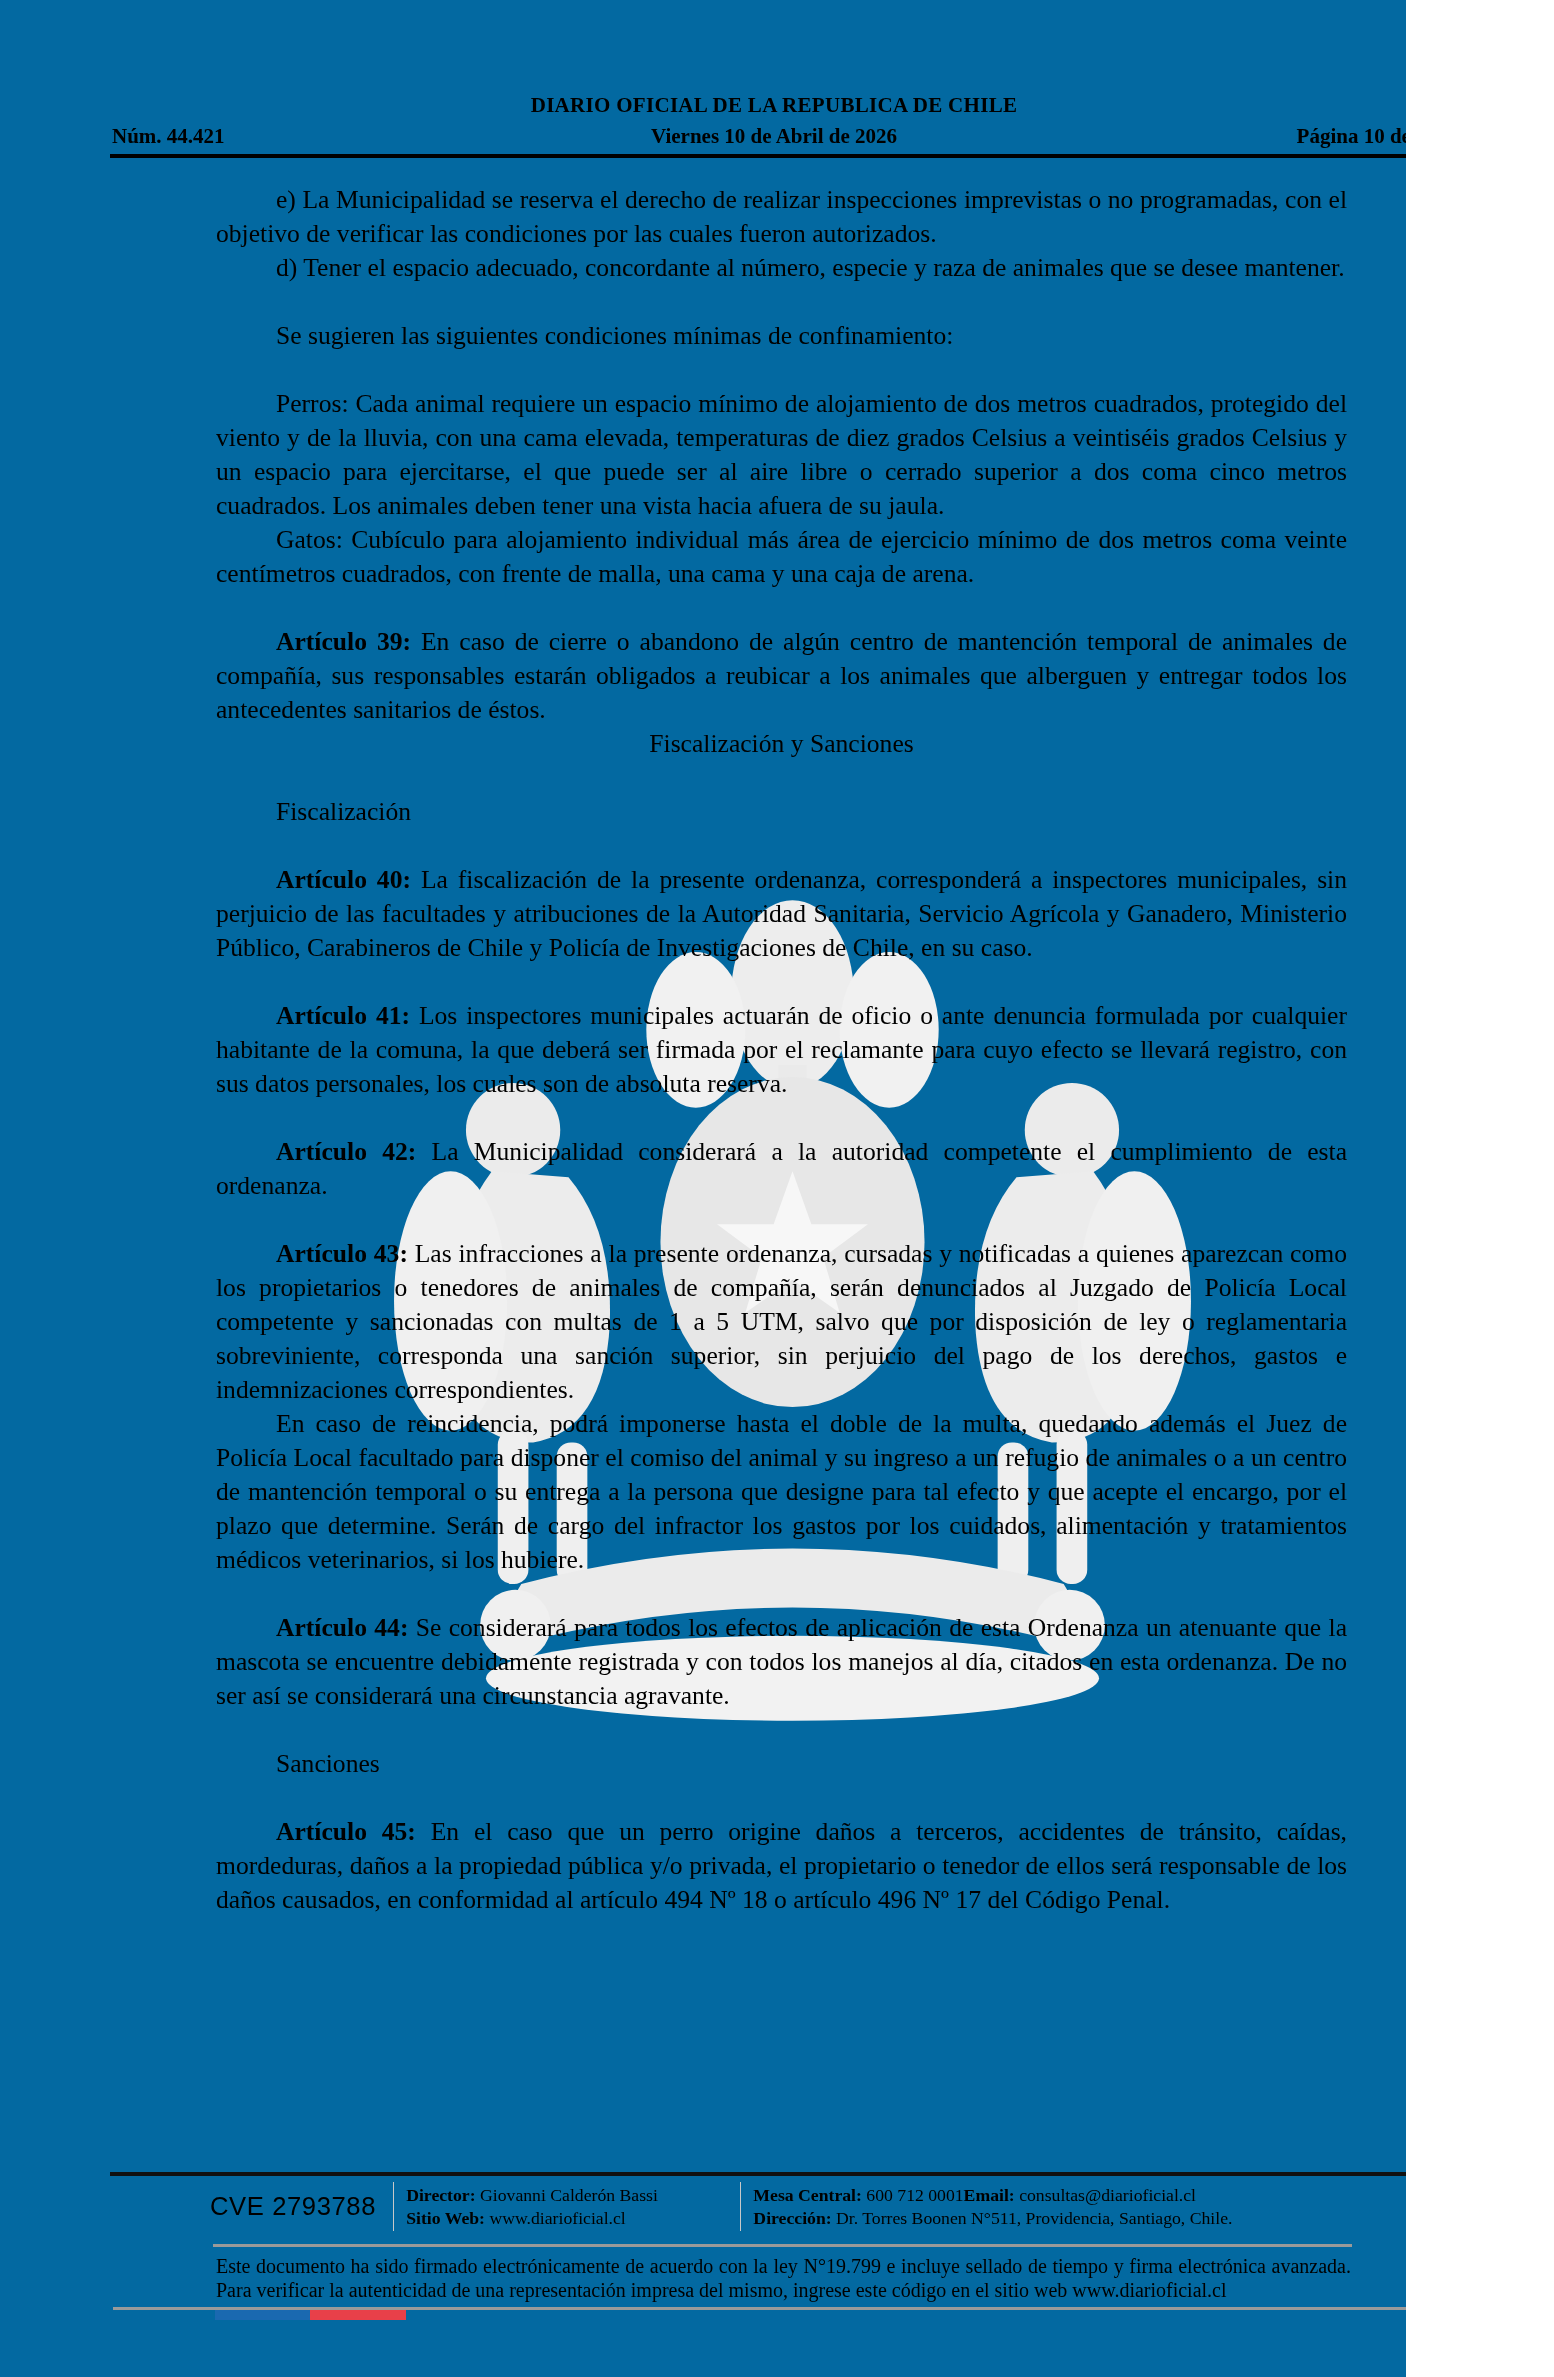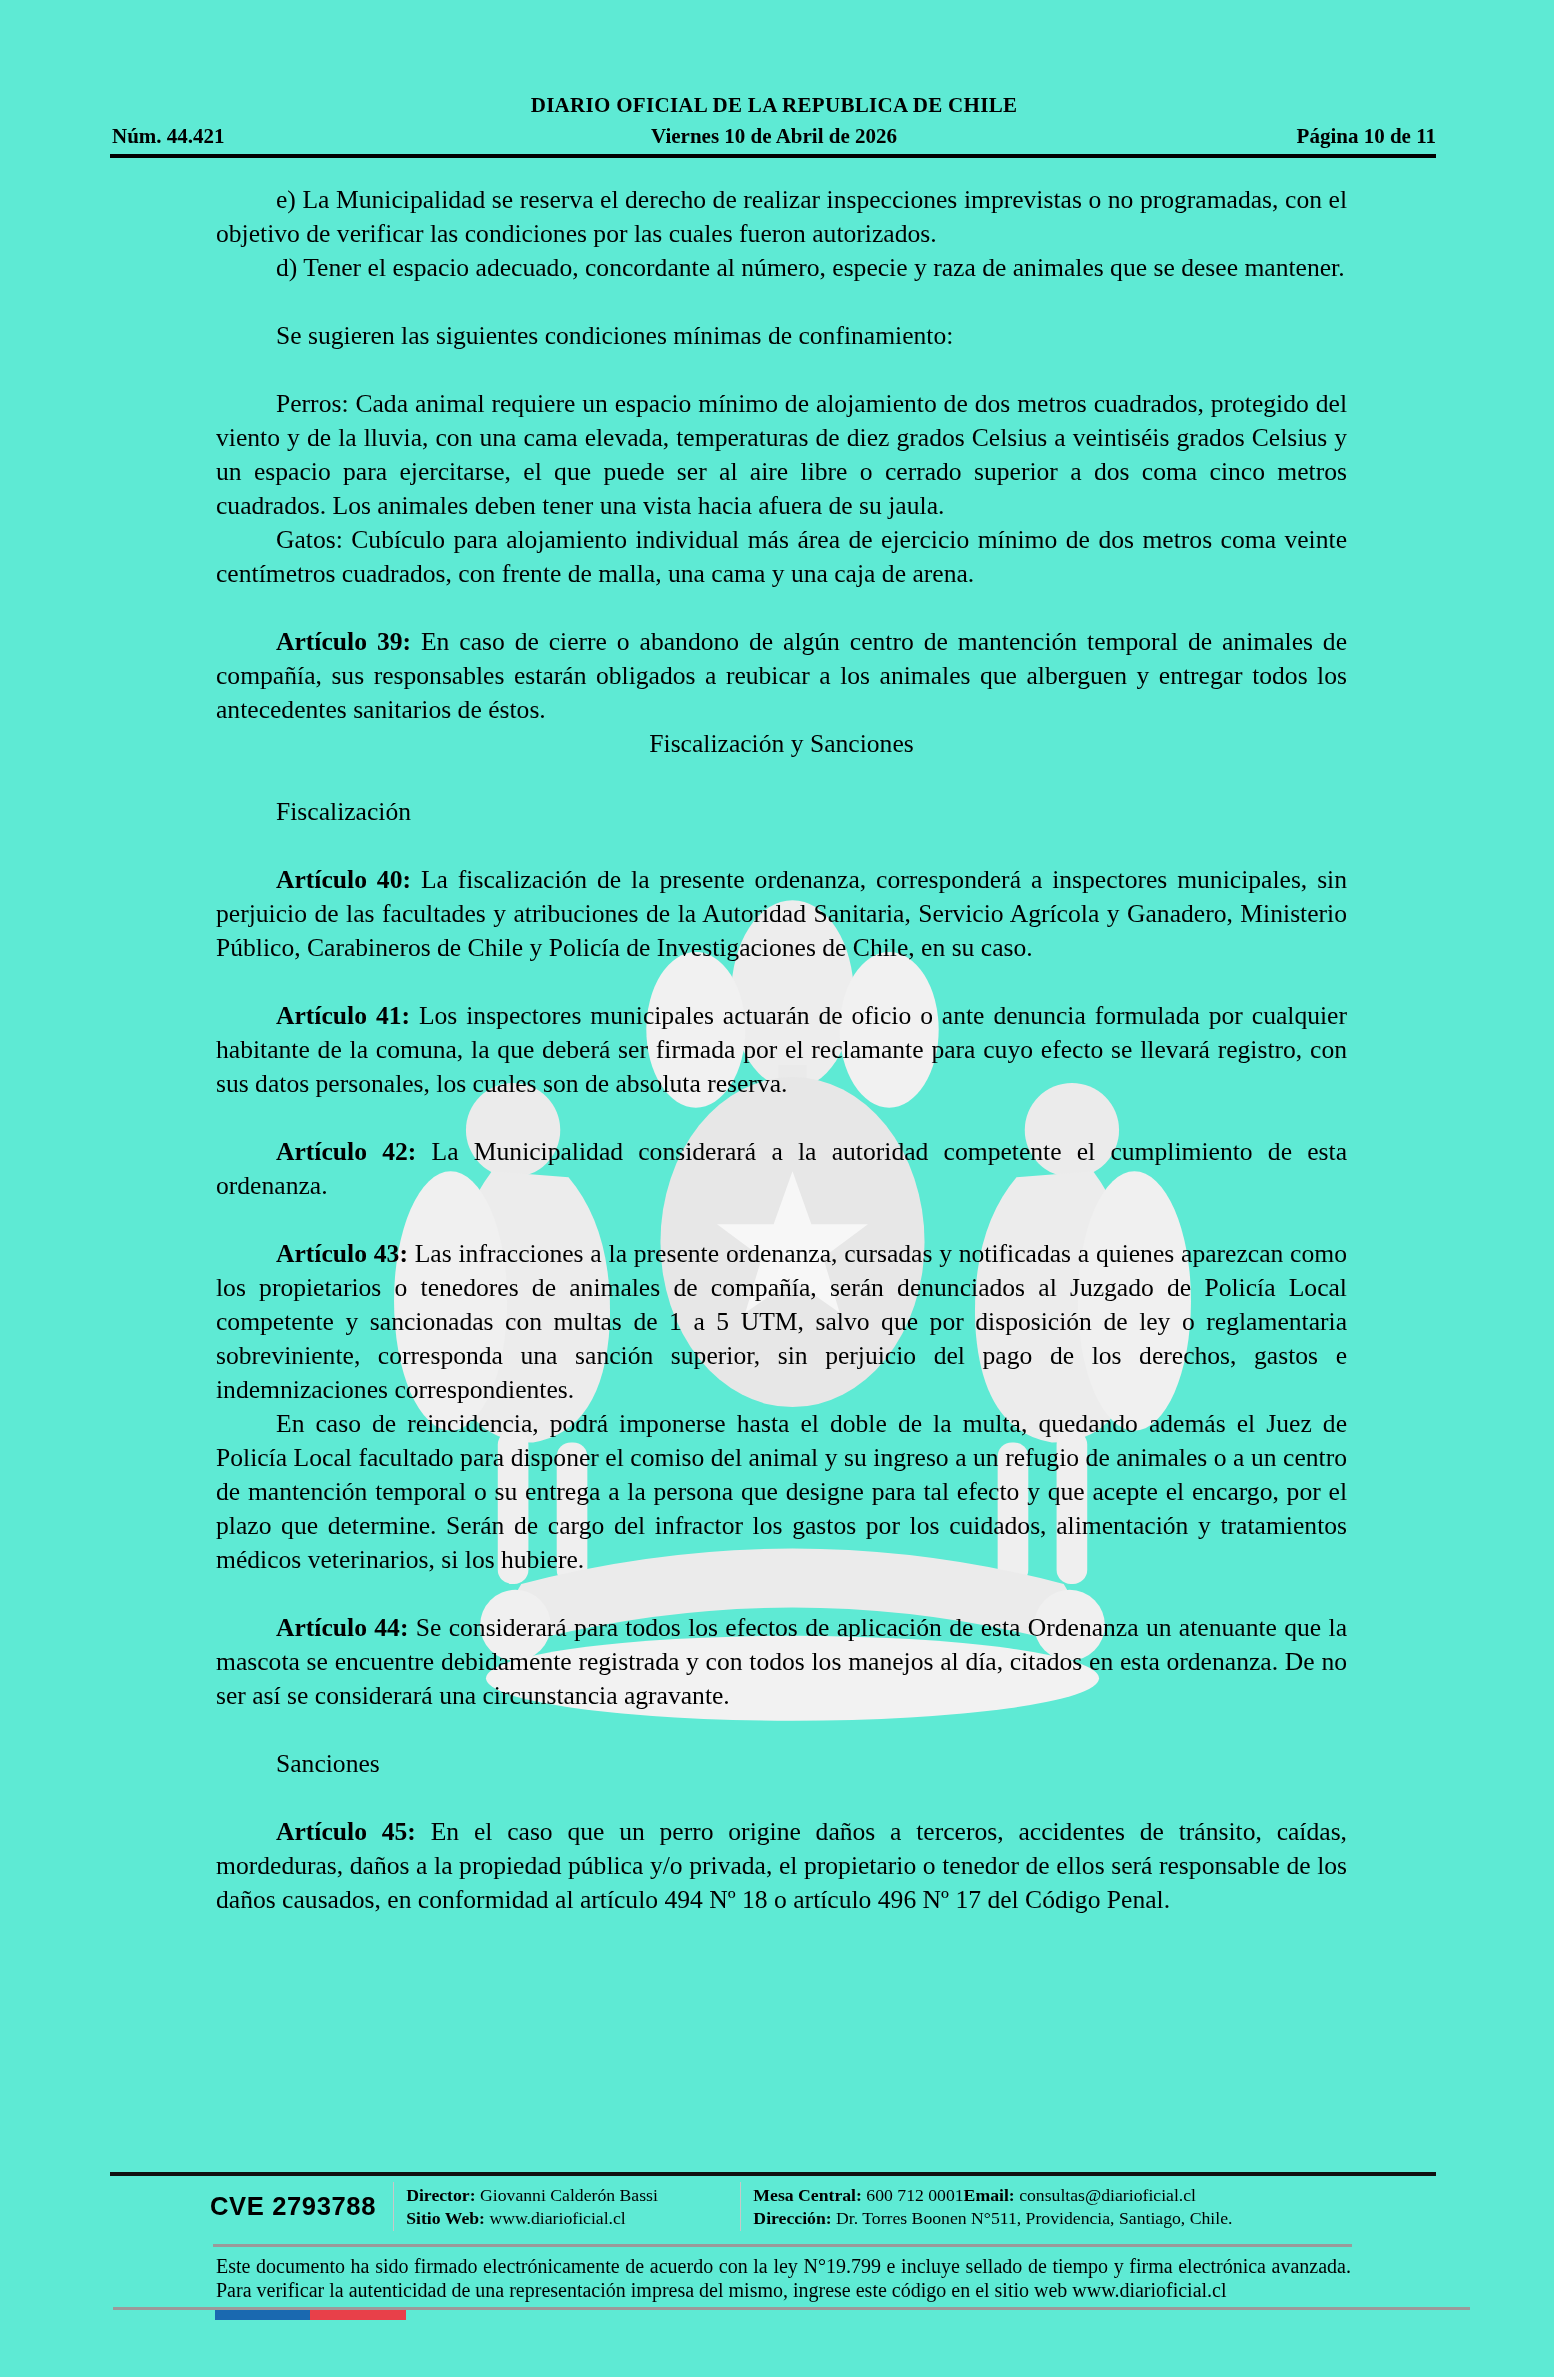--- a/index.html
+++ b/index.html
@@ -1,17 +1,17 @@
 <!DOCTYPE html>
 <html style="font-size:9.8px"><head>
 <meta charset="utf-8">
 <style>
   html,body{margin:0;padding:0;background:#ffffff;}
   .page{
-    position:relative;width:1554px;height:2377px;background:#5eead4;
+    position:relative;width:1406px;height:2377px;background:#0369a1;
     font-family:"Liberation Serif", serif;color:#000;overflow:hidden;
   }
   
   .hdr-title{position:absolute;top:93px;left:112px;width:1324px;text-align:center;
     font-size:21px;font-weight:bold;letter-spacing:0.3px;}
   .hdr-row{position:absolute;top:124px;left:112px;width:1324px;height:27px;
     font-size:21px;font-weight:bold;}
   .hdr-num{position:absolute;left:0;top:0;}
   .hdr-date{position:absolute;left:0;width:100%;text-align:center;top:0;}
   .hdr-page{position:absolute;right:0;top:0;}
@@ -23,21 +23,21 @@
     font-size:25.6px;line-height:34px;text-align:justify;}
   .bodycol p{margin:0;}
   .p{text-indent:60px;}
   .gap{margin-top:34px !important;}
   .hcenter{text-align:center;text-indent:0;}
   .lead{font-weight:bold;}
   
   .f-topline{position:absolute;top:2172px;left:110px;width:1326px;height:3.7px;background:#111;z-index:2;}
   .f-cols{position:absolute;top:2185px;left:210px;height:43px;display:flex;align-items:center;
     font-size:17.7px;line-height:22.6px;z-index:2;}
-  .f-cve{font-family:"Liberation Sans", sans-serif;font-weight:bold;font-size:25.6px;
+  .f-cve{font-family:"Liberation Sans", sans-serif;font-weight:normal;font-size:25.6px;
     letter-spacing:0.6px;padding-right:17px;white-space:nowrap;}
   .f-col{border-left:1.8px solid #c8c8c8;padding:1.8px 0 1.8px 12.2px;white-space:nowrap;}
   .f-col2{width:334px;}
   .f-col .lbl{font-weight:bold;}
   .f-email{}
   .f-grayline{position:absolute;top:2244px;left:213px;width:1139px;height:3px;background:#9a9a9a;z-index:2;}
   .f-legal{position:absolute;top:2254px;left:216px;width:1135px;text-align:justify;
     font-size:20px;line-height:24px;z-index:2;}
   .f-botline{position:absolute;top:2307px;left:113px;width:1357px;height:3px;background:#9a9a9a;z-index:2;}
   .flag{position:absolute;top:2310px;height:10.4px;z-index:3;}

